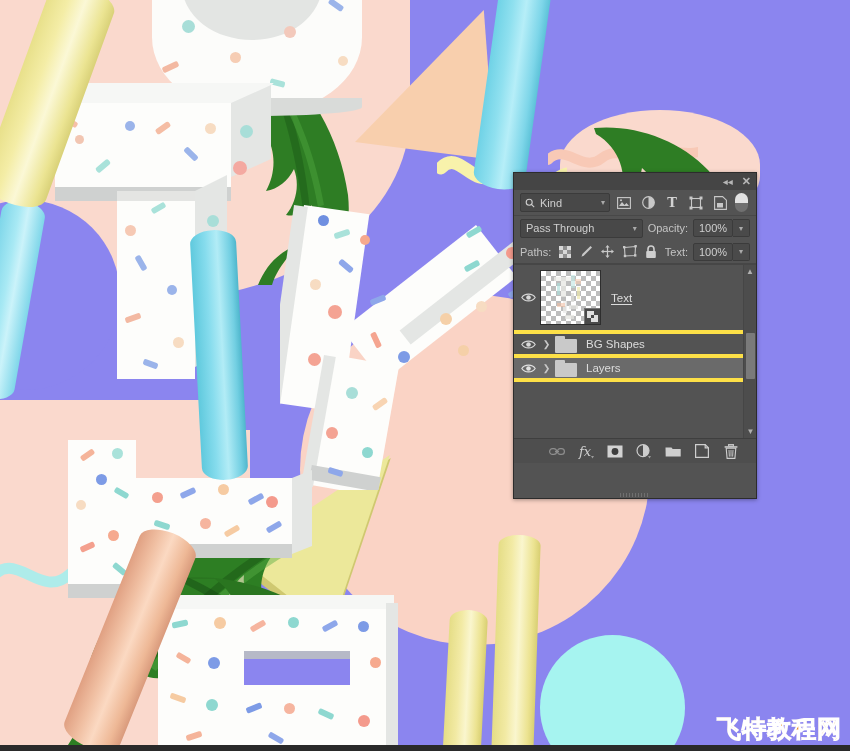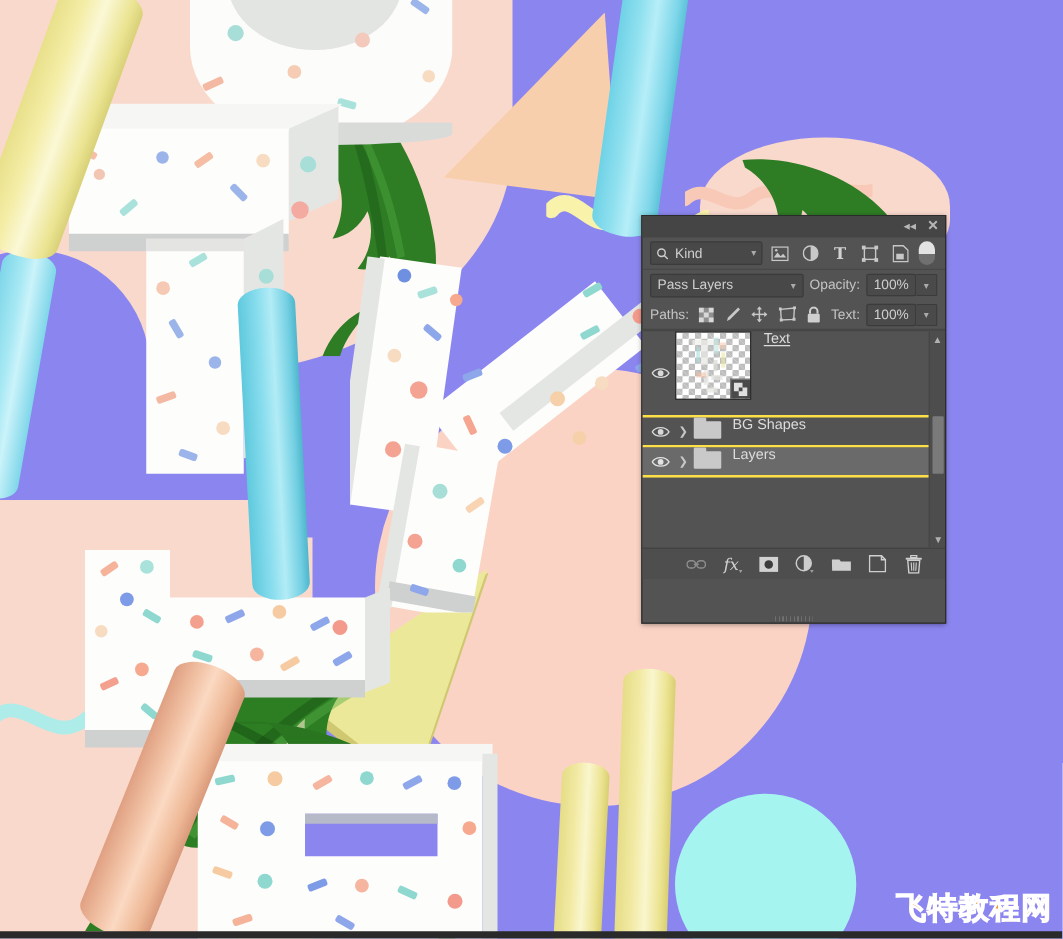--- a/index.html
+++ b/index.html
@@ -245,22 +245,22 @@
   }
 
   
   .layer-list {
     position: relative;
     height: 174px; background: #535353;
     border-top: 1px solid #464646;
     overflow: hidden;
   }
   .lrow {
-    display: flex; 
-    border-bottom: 2px solid #fde047;
+    display: flex; align-items: center;
+    border-bottom: 4px solid #fde047;
     padding-left: 2px;
     cursor: pointer;
   }
   .lrow.selected { background: #6a6a6a; }
   .lrow.tall { height: 69px; }
   .lrow.short { height: 24px; }
   .eye {
     width: 24px; display: flex; align-items: center; justify-content: center;
     cursor: pointer;
   }
@@ -343,21 +343,21 @@
   }
   .wm-en {
     font-family: "DejaVu Serif", serif;
     font-weight: bold; font-size: 27px;
     color: #1a1a4e;
     letter-spacing: -1px;
     -webkit-text-stroke: 0.6px #ffffff;
     text-shadow: 1px 1px 0 #fff;
   }
   .wm-cn {
-    font-family: Liberation Mono, monospace;
+    font-family: Liberation Serif, serif;
     font-weight: bold; font-size: 24px;
     color: #e8820c;
     -webkit-text-stroke: 1px #ffffff;
     letter-spacing: 1px;
     margin-top: 1px;
   }
   #wm-bar {
     position: absolute; left: 0; bottom: 0; width: 850px; height: 6px;
     background: #2a2a2a; z-index: 601;
   }
@@ -641,21 +641,21 @@
         <svg width="13" height="14" viewBox="0 0 13 14">
           <path d="M0.6,0.6 h8 l3.8,3.6 v9.2 h-11.8 Z" fill="none" stroke="#c8c8c8" stroke-width="1.1"></path>
           <rect x="3" y="7" width="6" height="4.5" fill="#c8c8c8"></rect>
         </svg>
       </div>
       <div class="pill-toggle"></div>
     </div>
 
     <div class="blend-row">
       <div class="blend-select">
-        <span>Pass Layers</span>
+        <span>Pass Through</span>
         <span class="cv">▾</span>
       </div>
       <span class="lbl">Opacity:</span>
       <div class="numwrap">
         <div class="numbox">
           <span>100%</span>
         </div>
         <div class="spin">▾</div>
       </div>
     </div>

